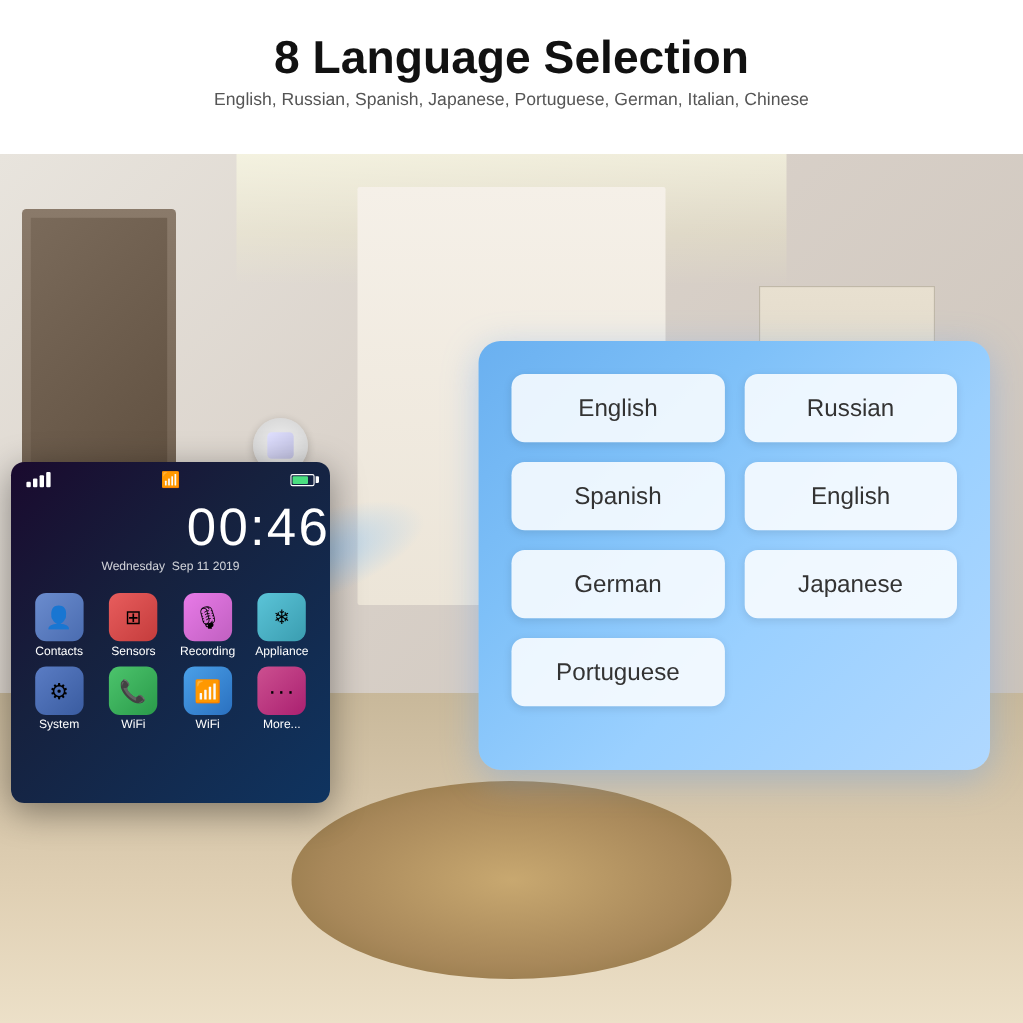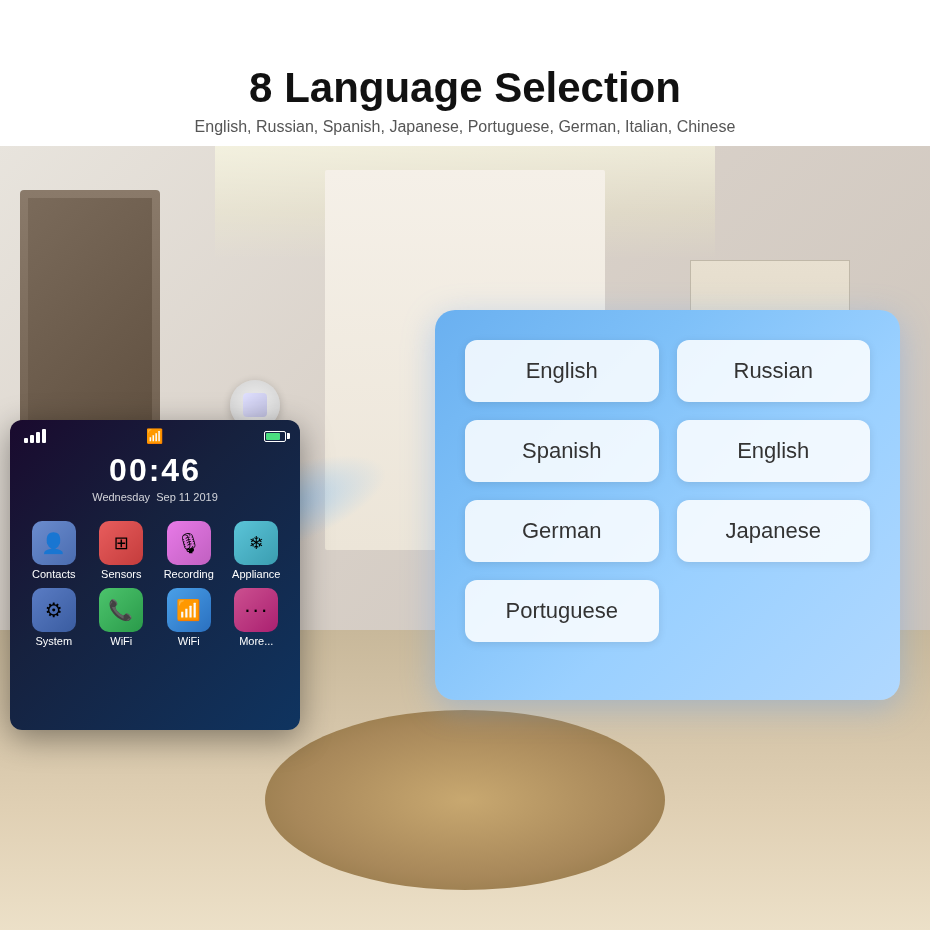--- a/index.html
+++ b/index.html
@@ -12,21 +12,20 @@
       position: relative;
     }
 
     
     .header {
       text-align: center;
       padding: 28px 0 10px;
       position: relative;
       z-index: 10;
       background: #fff;
-      margin-top: 36px;
     }
     .header h1 {
       font-size: 42px;
       font-weight: 800;
       color: #111;
     }
     .header p {
       font-size: 16px;
       color: #555;
       margin-top: 6px;
@@ -185,24 +184,24 @@
       border-radius: 0 1px 1px 0;
     }
     .battery-fill {
       width: 80%;
       height: 100%;
       background: #4ade80;
       border-radius: 1px;
     }
 
     .device-time {
-      text-align: center;
+      text-align: right;
       color: #fff;
-      font-size: 32px;
-      font-weight: 700;
+      font-size: 48px;
+      font-weight: 400;
       padding: 4px 0 2px;
       letter-spacing: 2px;
     }
 
     .device-date {
       text-align: center;
       color: rgba(255,255,255,0.8);
       font-size: 11px;
       padding-bottom: 10px;
     }

